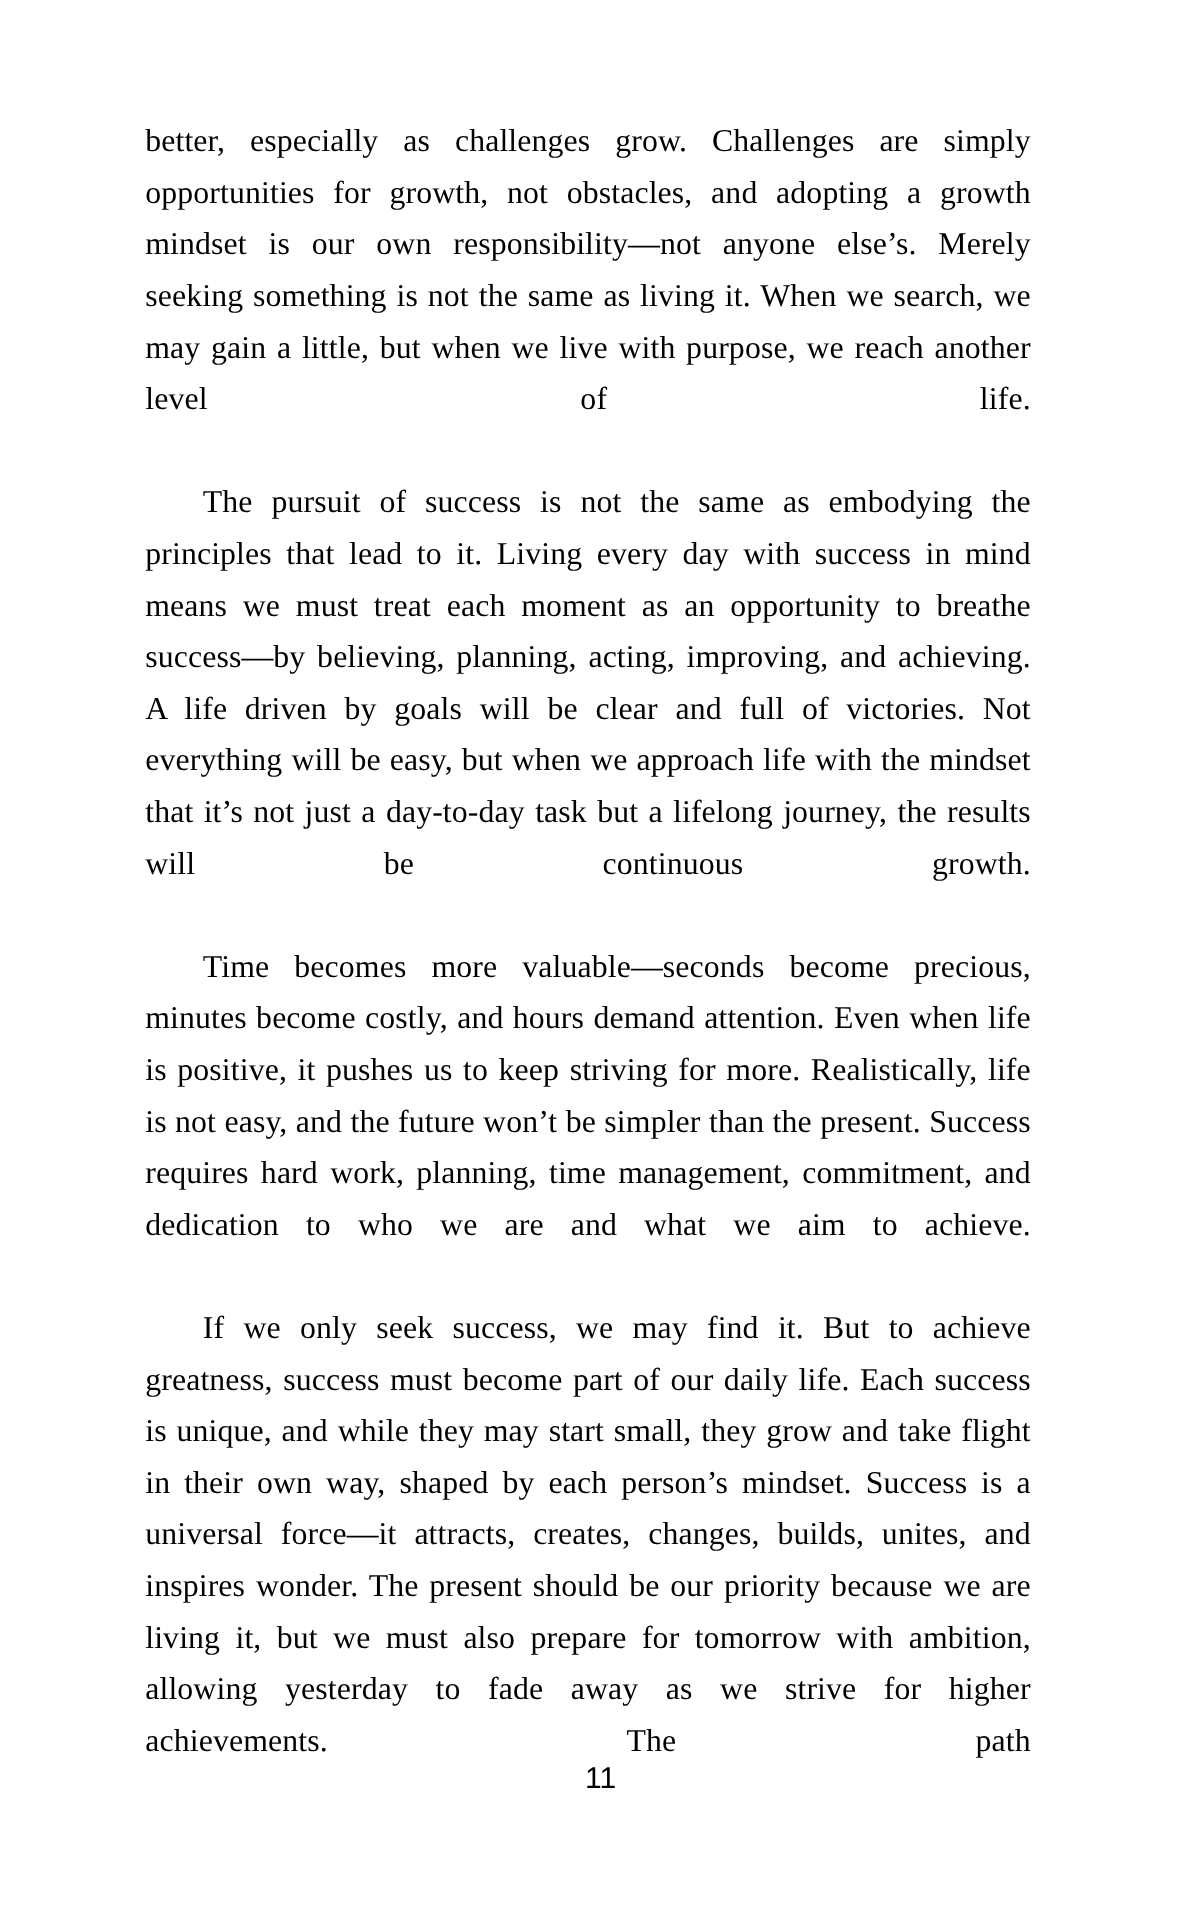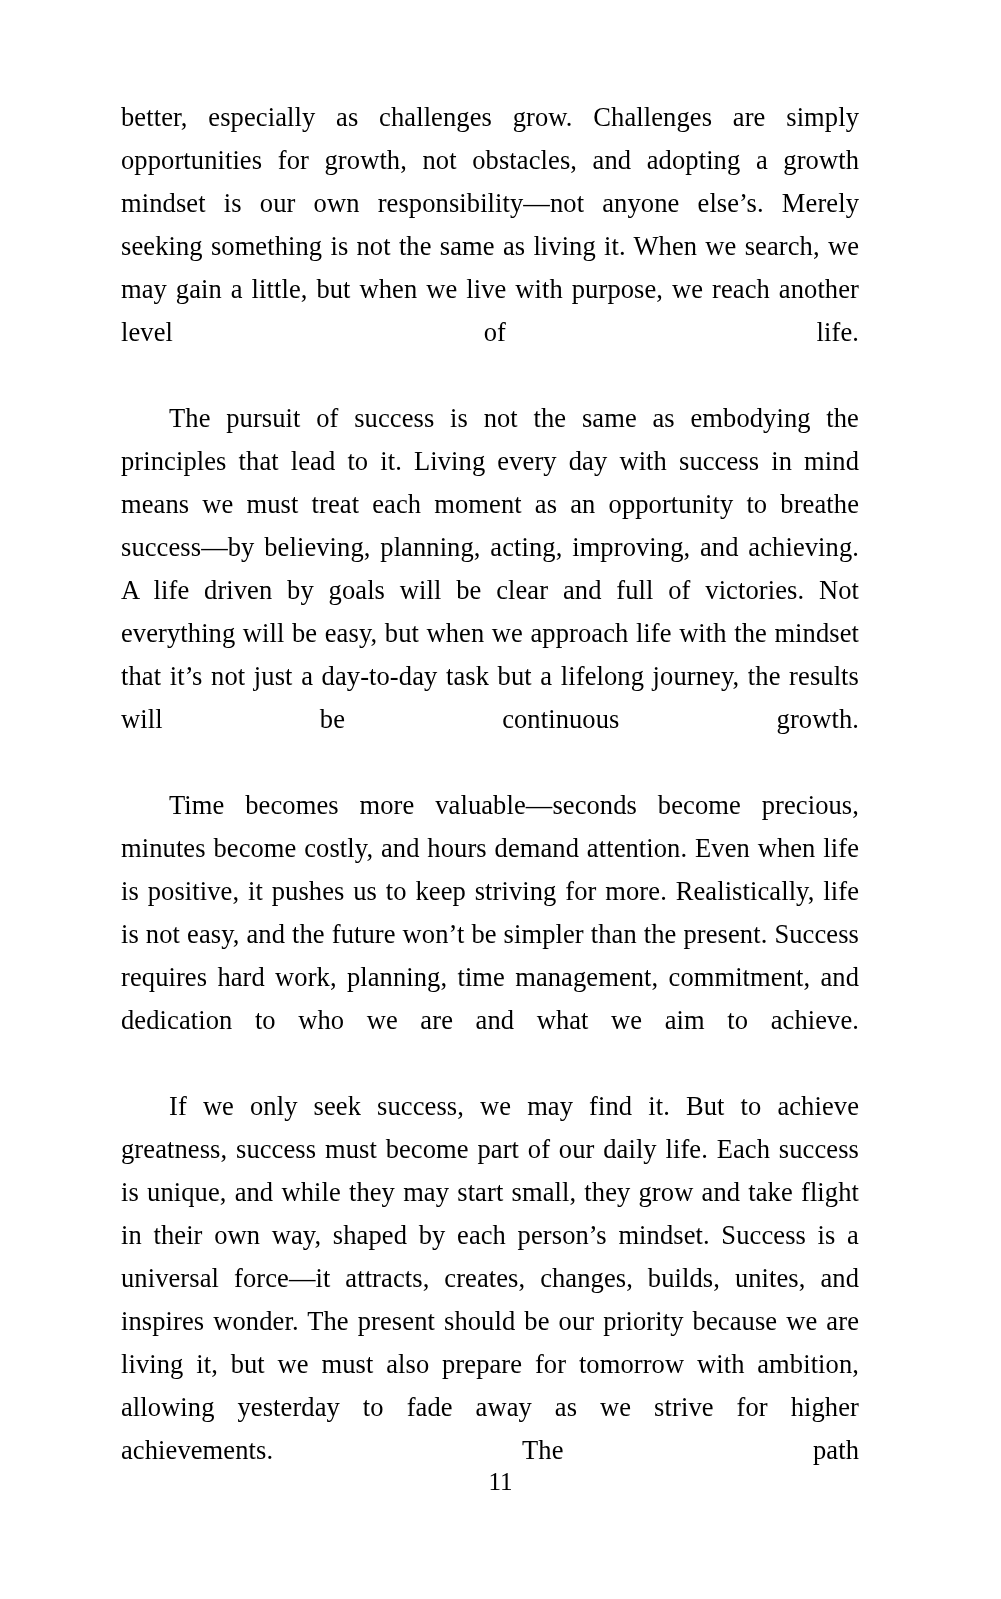--- a/index.html
+++ b/index.html
@@ -59,21 +59,21 @@
   }
 
   .page-number {
     position: absolute;
     left: 0;
     top: 1466px;
     width: 1001px;
     text-align: center;
     font-size: 25px;
     line-height: 32px;
-    font-family: Liberation Serif, serif;
+    font-family: Liberation Sans, sans-serif;
     color: #000000;
   }
 </style>
 </head>
 <body>
 
 <div class="page">
 
   <div class="text-column">
     <p class="para first">better, especially as challenges grow. Challenges are simply opportunities for growth, not obstacles, and adopting a growth mindset is our own responsibility—not anyone else’s. Merely seeking something is not the same as living it. When we search, we may gain a little, but when we live with purpose, we reach another level of life.</p>

